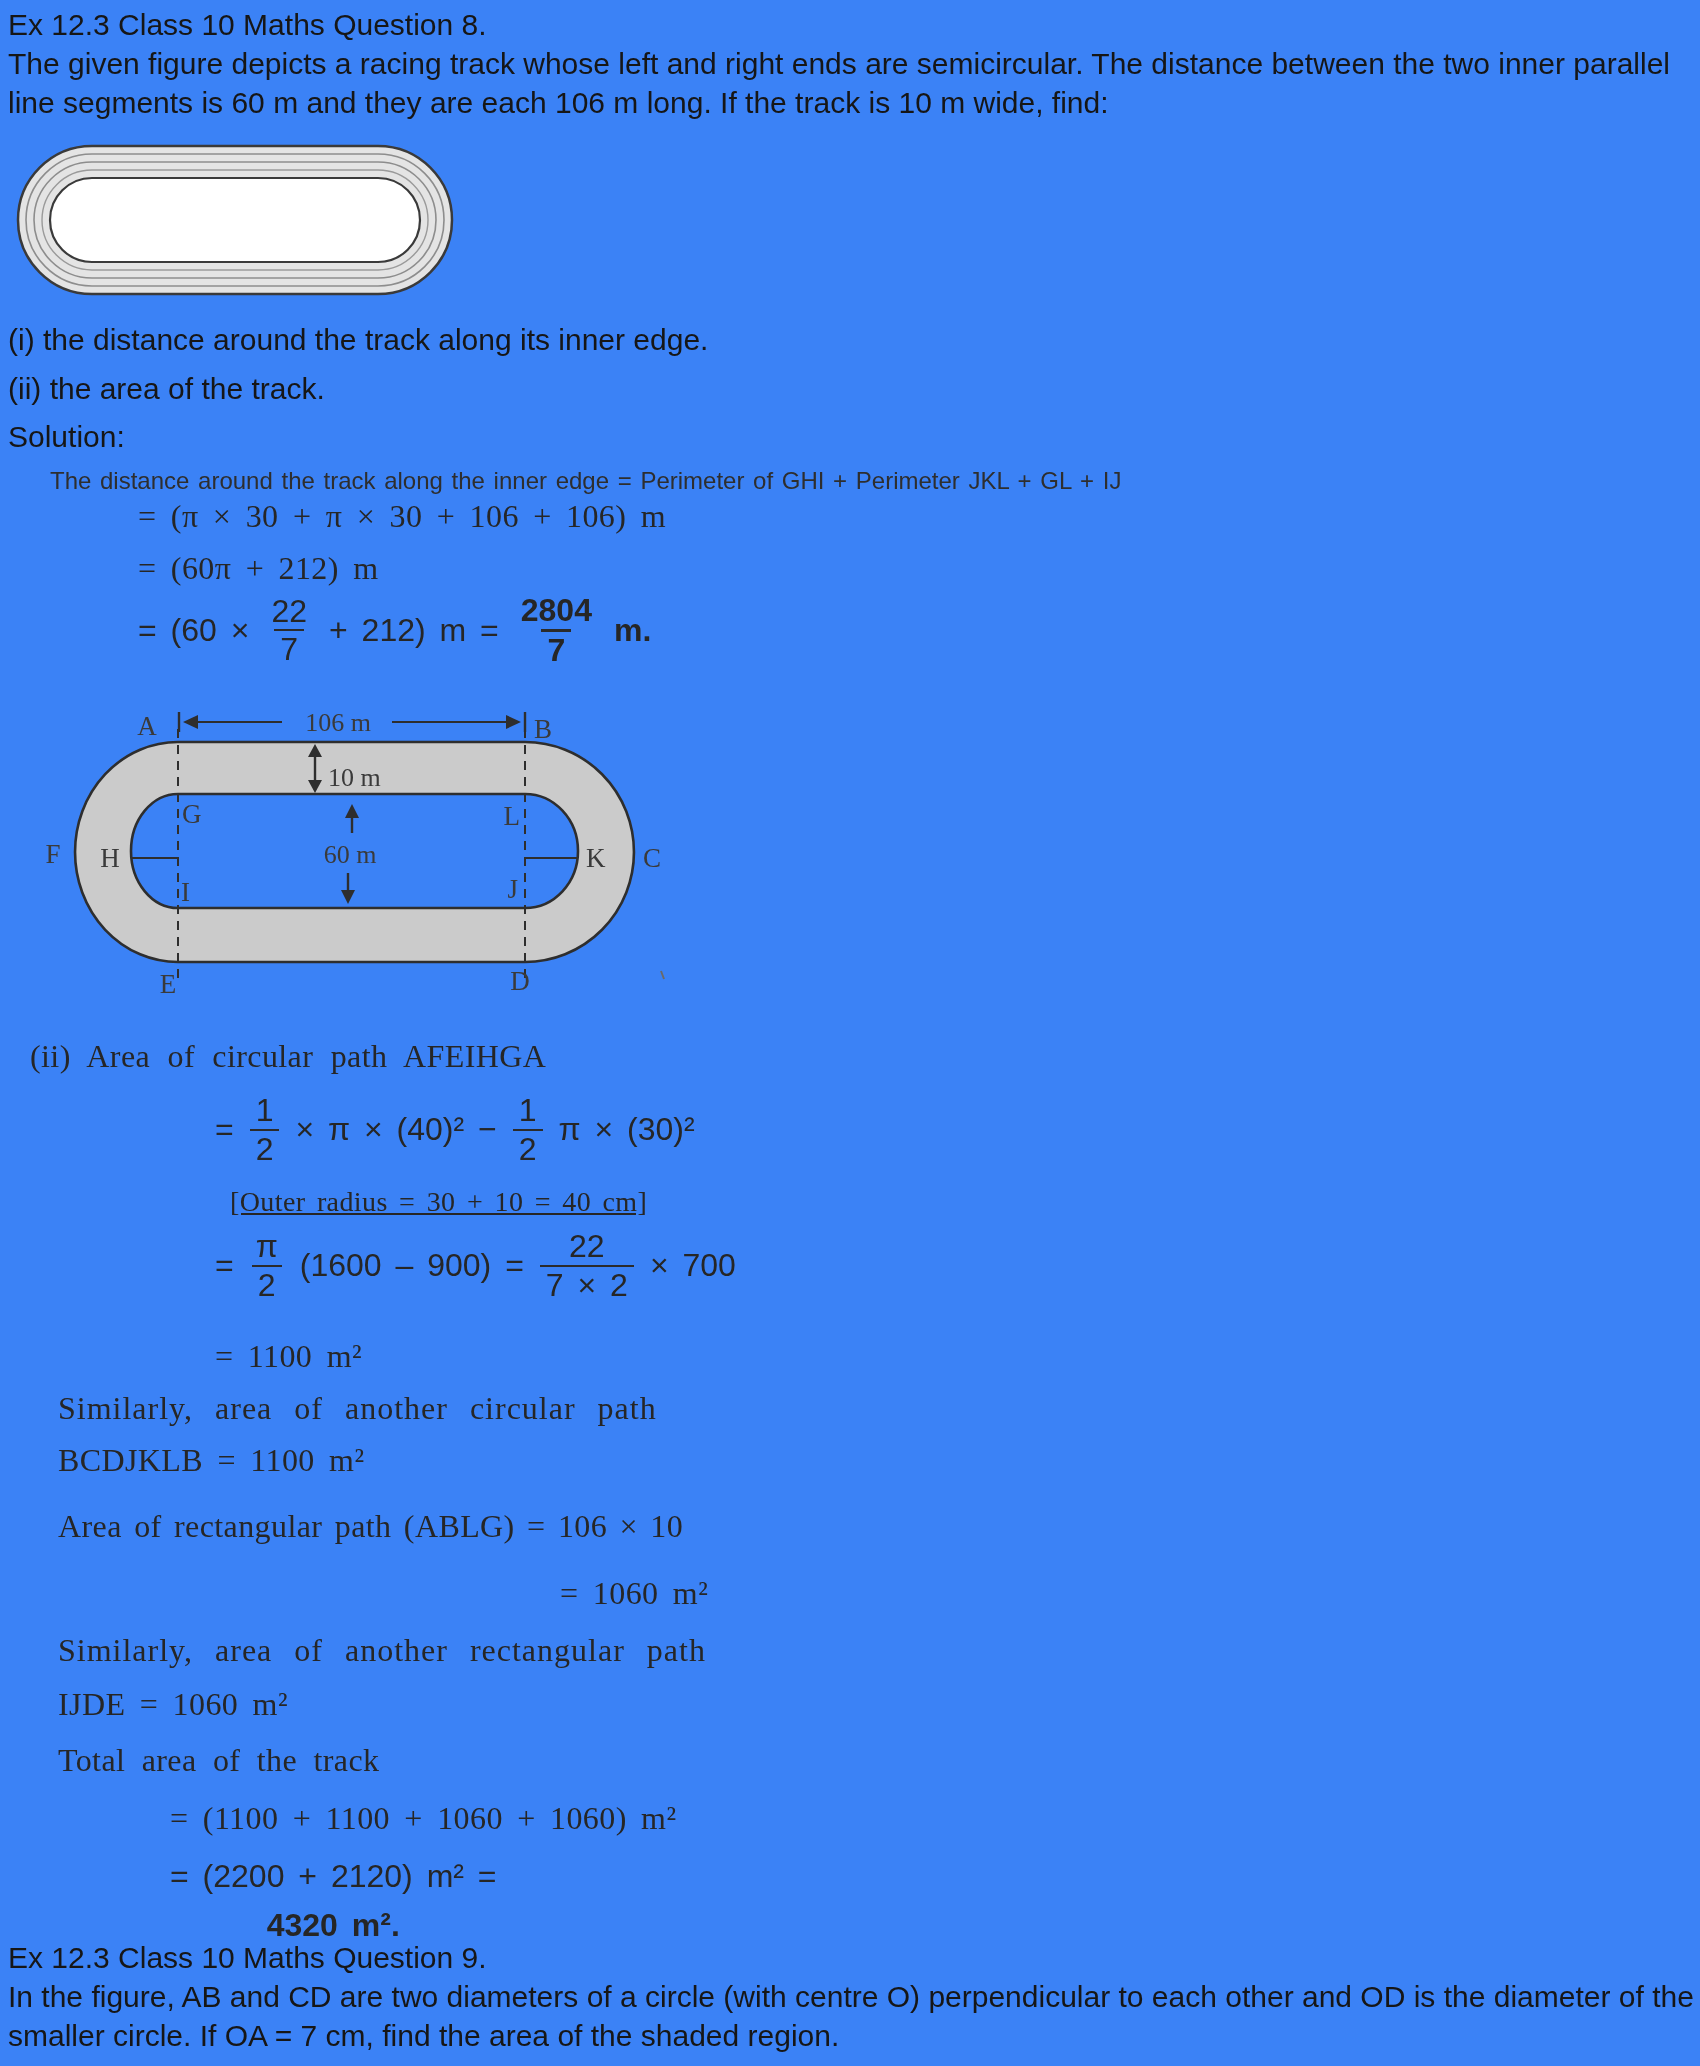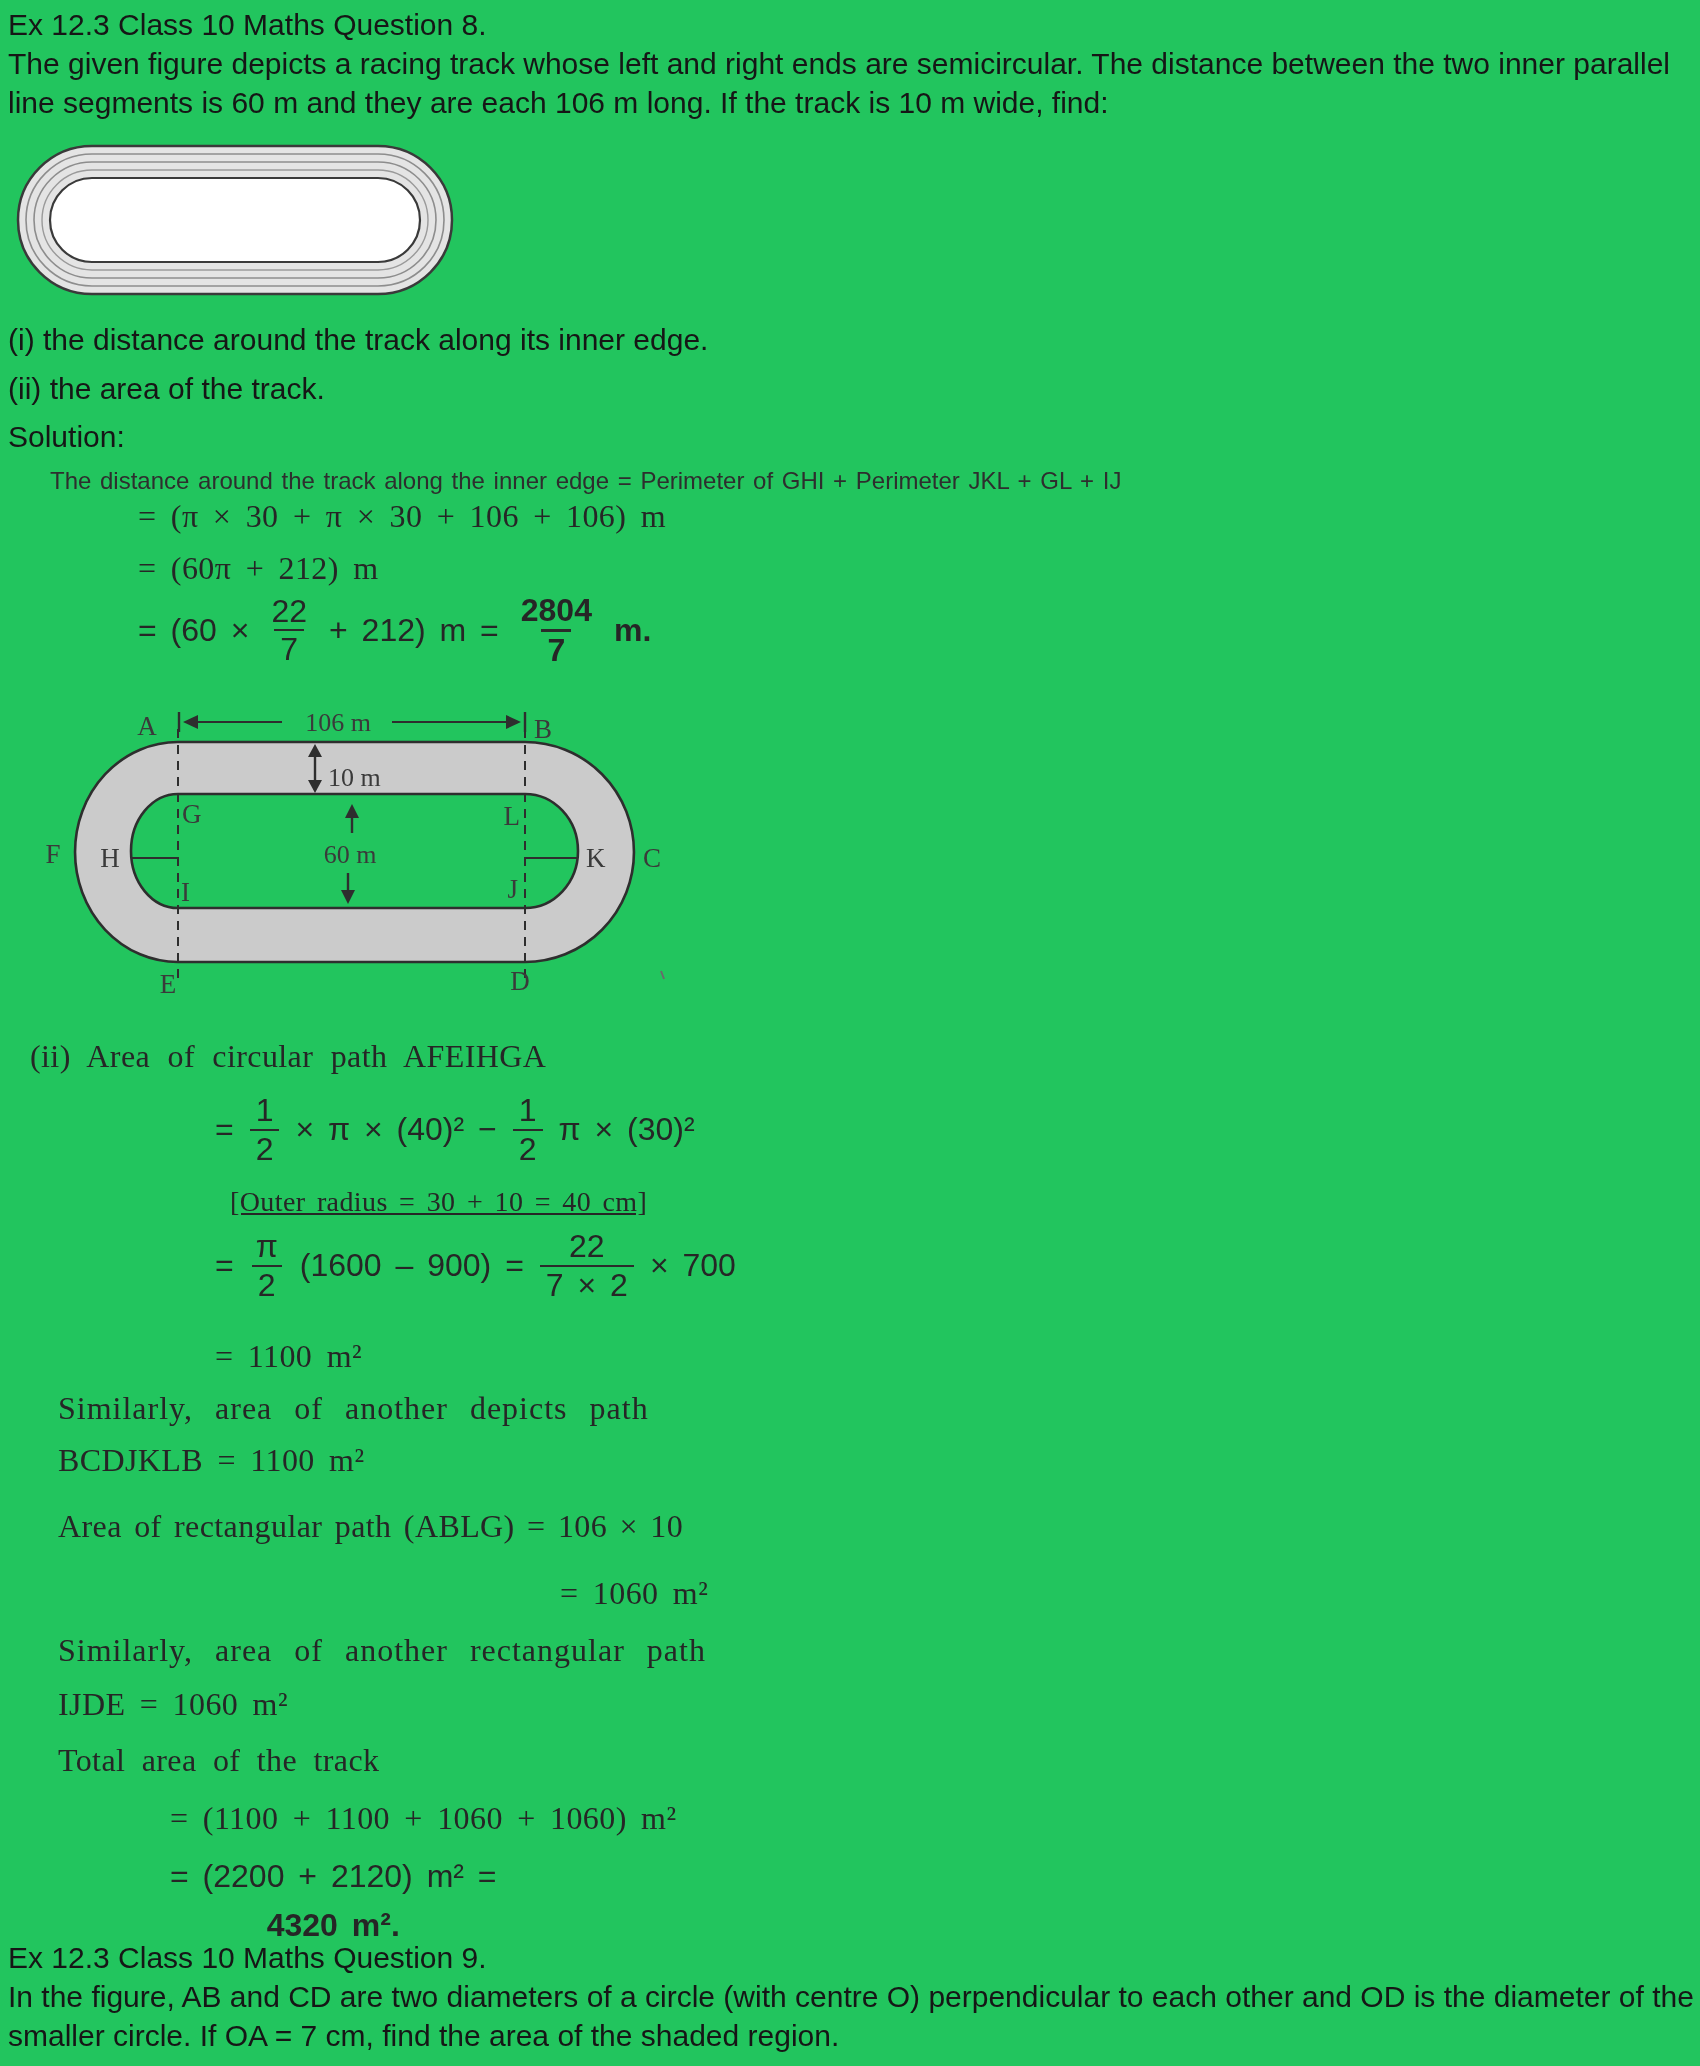--- a/index.html
+++ b/index.html
@@ -1,16 +1,16 @@
 <!DOCTYPE html>
 <html><head>
 <meta charset="utf-8">
 <style>
   html,body{margin:0;padding:0;background:#ffffff;}
-  .page{position:relative;width:1700px;height:2066px;background:#22c55e;overflow:hidden;
+  .page{position:relative;width:1700px;height:2066px;background:#3b82f6;overflow:hidden;
         font-family:"Liberation Sans",sans-serif;color:#161616;}
   .abs{position:absolute;}
   .sans{font-size:30px;line-height:39px;color:#161616;}
   .sans-sm{font-size:24px;line-height:36px;color:#2e2e2e;word-spacing:2px;margin-left:30px;}
   .m{font-family:"Liberation Serif","DejaVu Serif",serif;font-size:32px;color:#262626;
      word-spacing:6px;letter-spacing:0.4px;white-space:nowrap;text-align:right;}
   .m-wide{word-spacing:13px;letter-spacing:1px;}
   .mathrow{display:flex;align-items:center;gap:12px;font-family:Liberation Sans, sans-serif;
      font-size:32px;color:#262626;word-spacing:5px;white-space:nowrap;}
   .frac{display:inline-flex;flex-direction:column;align-items:center;line-height:1.15;margin:0 4px;}
@@ -133,21 +133,21 @@
     <span>(1600 – 900) =</span>
     <span class="frac">
       <span class="num">22</span>
       <span class="den">7 × 2</span>
     </span>
     <span>× 700</span>
   </div>
 
   <div class="abs m" style="left:215px;top:1338px;">= 1100 m²</div>
 
-  <div class="abs m m-wide" style="left:58px;top:1390px;">Similarly, area of another depicts path</div>
+  <div class="abs m m-wide" style="left:58px;top:1390px;">Similarly, area of another circular path</div>
   <div class="abs m" style="left:58px;top:1442px;">BCDJKLB = 1100 m²</div>
 
   <div class="abs m" style="left:58px;top:1508px;word-spacing:4px;">Area of rectangular path (ABLG) = 106 × 10</div>
   <div class="abs m" style="left:560px;top:1575px;">= 1060 m²</div>
 
   <div class="abs m m-wide" style="left:58px;top:1632px;">Similarly, area of another rectangular path</div>
   <div class="abs m" style="left:58px;top:1686px;">IJDE = 1060 m²</div>
 
   <div class="abs m" style="left:58px;top:1742px;word-spacing:8px;">Total area of the track</div>
   <div class="abs m" style="left:170px;top:1800px;">= (1100 + 1100 + 1060 + 1060) m²</div>

